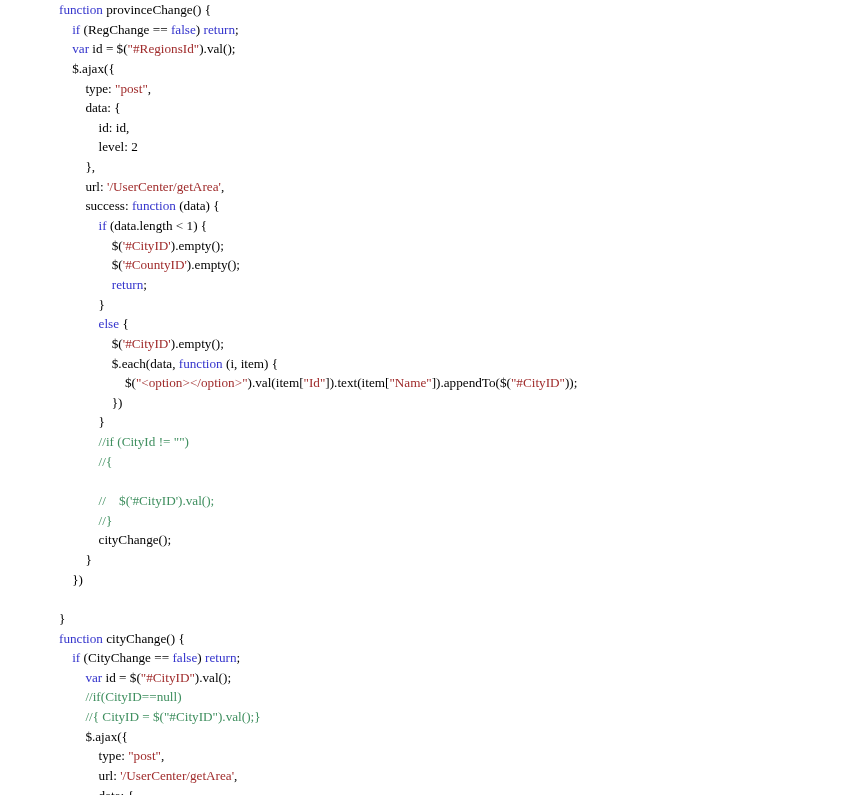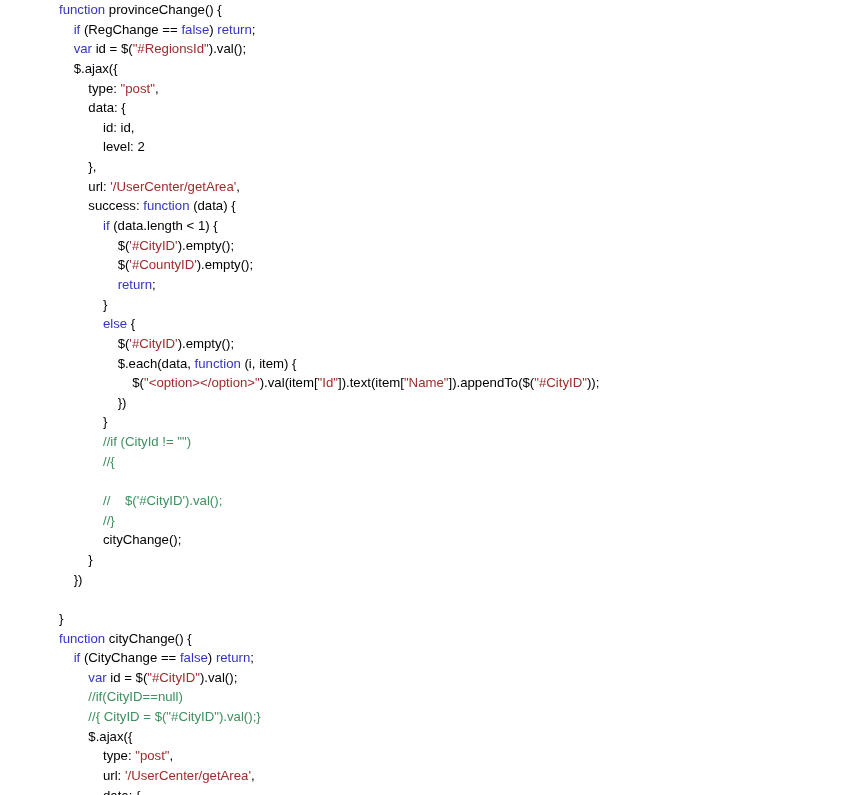--- a/index.html
+++ b/index.html
@@ -24,21 +24,21 @@
     font-size: 13.2px;
     line-height: 19.65px;
     letter-spacing: 0px;
     white-space: pre;
     color: #000000;
     -webkit-font-smoothing: antialiased;
   }
   .code-line {
     height: 19.65px;
     white-space: pre;
-    font-family: Liberation Sans, sans-serif;
+    font-family: Liberation Serif, serif;
   }
   .tok-kw   { color: #3333cc; }
   .tok-str  { color: #a02c2c; }
   .tok-com  { color: #3f8f5f; }
   .tok-pln  { color: #000000; }
 </style>
 </head>
 <body>
 
 <div id="code-listing"><div class="code-line"><span class="tok-kw">function</span><span class="tok-pln"> provinceChange() {</span></div><div class="code-line"><span class="tok-pln">    </span><span class="tok-kw">if</span><span class="tok-pln"> (RegChange == </span><span class="tok-kw">false</span><span class="tok-pln">) </span><span class="tok-kw">return</span><span class="tok-pln">;</span></div><div class="code-line"><span class="tok-pln">    </span><span class="tok-kw">var</span><span class="tok-pln"> id = $(</span><span class="tok-str">"#RegionsId"</span><span class="tok-pln">).val();</span></div><div class="code-line"><span class="tok-pln">    </span><span class="tok-pln">$.ajax({</span></div><div class="code-line"><span class="tok-pln">        </span><span class="tok-pln">type: </span><span class="tok-str">"post"</span><span class="tok-pln">,</span></div><div class="code-line"><span class="tok-pln">        </span><span class="tok-pln">data: {</span></div><div class="code-line"><span class="tok-pln">            </span><span class="tok-pln">id: id,</span></div><div class="code-line"><span class="tok-pln">            </span><span class="tok-pln">level: 2</span></div><div class="code-line"><span class="tok-pln">        </span><span class="tok-pln">},</span></div><div class="code-line"><span class="tok-pln">        </span><span class="tok-pln">url: </span><span class="tok-str">'/UserCenter/getArea'</span><span class="tok-pln">,</span></div><div class="code-line"><span class="tok-pln">        </span><span class="tok-pln">success: </span><span class="tok-kw">function</span><span class="tok-pln"> (data) {</span></div><div class="code-line"><span class="tok-pln">            </span><span class="tok-kw">if</span><span class="tok-pln"> (data.length &lt; 1) {</span></div><div class="code-line"><span class="tok-pln">                </span><span class="tok-pln">$(</span><span class="tok-str">'#CityID'</span><span class="tok-pln">).empty();</span></div><div class="code-line"><span class="tok-pln">                </span><span class="tok-pln">$(</span><span class="tok-str">'#CountyID'</span><span class="tok-pln">).empty();</span></div><div class="code-line"><span class="tok-pln">                </span><span class="tok-kw">return</span><span class="tok-pln">;</span></div><div class="code-line"><span class="tok-pln">            </span><span class="tok-pln">}</span></div><div class="code-line"><span class="tok-pln">            </span><span class="tok-kw">else</span><span class="tok-pln"> {</span></div><div class="code-line"><span class="tok-pln">                </span><span class="tok-pln">$(</span><span class="tok-str">'#CityID'</span><span class="tok-pln">).empty();</span></div><div class="code-line"><span class="tok-pln">                </span><span class="tok-pln">$.each(data, </span><span class="tok-kw">function</span><span class="tok-pln"> (i, item) {</span></div><div class="code-line"><span class="tok-pln">                    </span><span class="tok-pln">$(</span><span class="tok-str">"&lt;option&gt;&lt;/option&gt;"</span><span class="tok-pln">).val(item[</span><span class="tok-str">"Id"</span><span class="tok-pln">]).text(item[</span><span class="tok-str">"Name"</span><span class="tok-pln">]).appendTo($(</span><span class="tok-str">"#CityID"</span><span class="tok-pln">));</span></div><div class="code-line"><span class="tok-pln">                </span><span class="tok-pln">})</span></div><div class="code-line"><span class="tok-pln">            </span><span class="tok-pln">}</span></div><div class="code-line"><span class="tok-pln">            </span><span class="tok-com">//if (CityId != "")</span></div><div class="code-line"><span class="tok-pln">            </span><span class="tok-com">//{</span></div><div class="code-line">&nbsp;</div><div class="code-line"><span class="tok-pln">            </span><span class="tok-com">//    $('#CityID').val();</span></div><div class="code-line"><span class="tok-pln">            </span><span class="tok-com">//}</span></div><div class="code-line"><span class="tok-pln">            </span><span class="tok-pln">cityChange();</span></div><div class="code-line"><span class="tok-pln">        </span><span class="tok-pln">}</span></div><div class="code-line"><span class="tok-pln">    </span><span class="tok-pln">})</span></div><div class="code-line">&nbsp;</div><div class="code-line"><span class="tok-pln">}</span></div><div class="code-line"><span class="tok-kw">function</span><span class="tok-pln"> cityChange() {</span></div><div class="code-line"><span class="tok-pln">    </span><span class="tok-kw">if</span><span class="tok-pln"> (CityChange == </span><span class="tok-kw">false</span><span class="tok-pln">) </span><span class="tok-kw">return</span><span class="tok-pln">;</span></div><div class="code-line"><span class="tok-pln">        </span><span class="tok-kw">var</span><span class="tok-pln"> id = $(</span><span class="tok-str">"#CityID"</span><span class="tok-pln">).val();</span></div><div class="code-line"><span class="tok-pln">        </span><span class="tok-com">//if(CityID==null)</span></div><div class="code-line"><span class="tok-pln">        </span><span class="tok-com">//{ CityID = $("#CityID").val();}</span></div><div class="code-line"><span class="tok-pln">        </span><span class="tok-pln">$.ajax({</span></div><div class="code-line"><span class="tok-pln">            </span><span class="tok-pln">type: </span><span class="tok-str">"post"</span><span class="tok-pln">,</span></div><div class="code-line"><span class="tok-pln">            </span><span class="tok-pln">url: </span><span class="tok-str">'/UserCenter/getArea'</span><span class="tok-pln">,</span></div><div class="code-line"><span class="tok-pln">            </span><span class="tok-pln">data: {</span></div></div>

